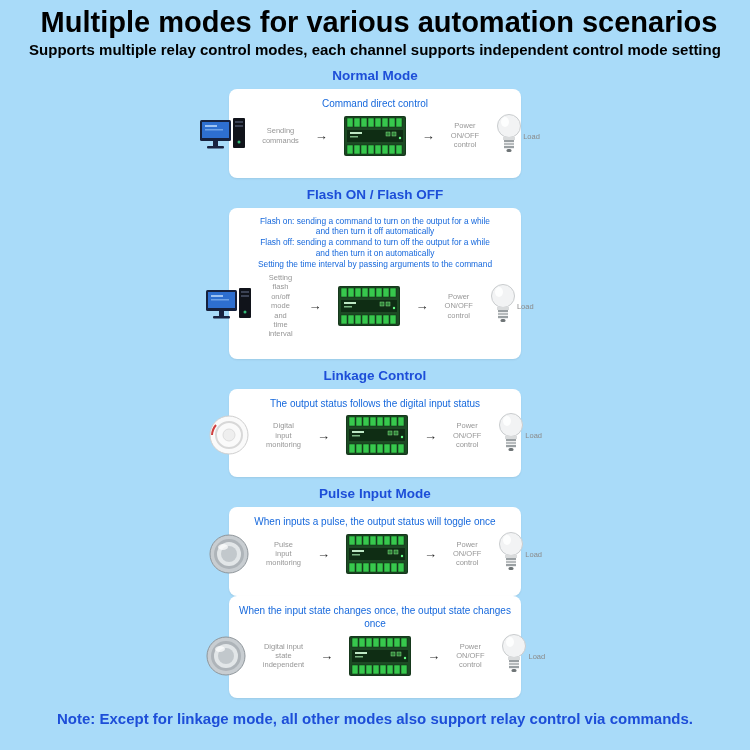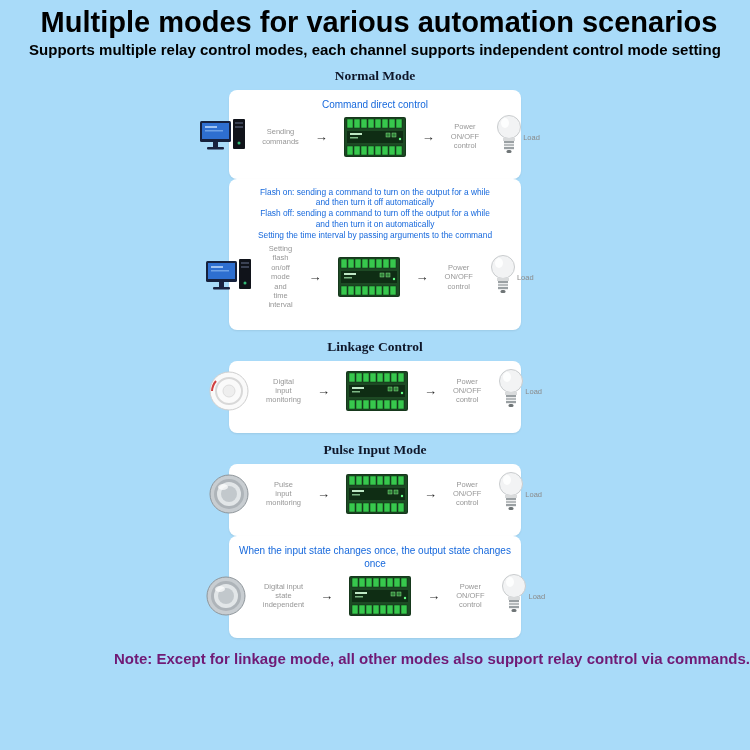--- a/index.html
+++ b/index.html
@@ -12,21 +12,21 @@
   .page-title {
     text-align: center; font-size: 29px; font-weight: bold;
     color: #000; margin: 6px 0 2px; padding-left: 8px;
   }
   .page-subtitle {
     text-align: center; font-size: 15px; font-weight: bold;
     color: #000; margin: 0 0 10px;
   }
   .section-title {
     text-align: center; font-size: 13.5px; font-weight: bold;
-    color: #0f172a; margin: 9px 0 6px; font-family: Liberation Serif, serif;
+    color: #1d4ed8; margin: 9px 0 6px;
   }
   .card {
     width: 292px; margin: 0 auto; background: #fff;
     border-radius: 8px; padding: 8px 6px 20px; box-sizing: border-box;
     box-shadow: 0 1px 2px rgba(0,0,0,0.08);
   }
   .card-desc {
     color: #1668dc; text-align: center; font-size: 10px;
     white-space: pre-line; margin: 0 0 3px; line-height: 1.35;
   }
@@ -38,21 +38,21 @@
     color: #979797; font-size: 7.5px; text-align: center;
     white-space: pre-line; max-width: 58px; line-height: 1.25;
   }
   .flow-label.right { max-width: 72px; }
   .arrow { color: #2b2b2b; font-size: 13px; font-weight: bold; line-height: 1; }
   .device { flex: none; display: flex; align-items: center; justify-content: center; }
   .device.computer { margin-left: -10px; }
   .bulb-wrap { display: flex; align-items: center; flex: none; }
   .load-label { color: #8a8a8a; font-size: 7.5px; margin-top: 1px; }
   .note {
-    color: #701a75; font-weight: bold; text-align: right;
+    color: #1d4ed8; font-weight: bold; text-align: center;
     font-size: 15px; margin-top: 12px;
   }
 </style>
 </head>
 <body>
 
 <h1 class="page-title">Multiple modes for various automation scenarios</h1>
 <div class="page-subtitle">Supports multiple relay control modes, each channel supports independent control mode setting</div>
 
 <div class="section">
@@ -122,20 +122,21 @@
             <rect x="11.5" y="35" width="5" height="3" rx="1.5" fill="#6f7577"></rect>
           </svg>
         </span>
         <span class="load-label">Load</span>
       </span>
     </div>
   </div>
 </div>
 
 <div class="section">
+  <div class="section-title">Flash ON / Flash OFF</div>
   <div class="card flash">
     <div class="card-desc">Flash on: sending a command to turn on the output for a while
 and then turn it off automatically
 Flash off: sending a command to turn off the output for a while
 and then turn it on automatically
 Setting the time interval by passing arguments to the command</div>
     <div class="flow">
       <span class="device computer">
         <svg width="46" height="36" viewBox="0 0 46 36">
           <rect x="0" y="2" width="31" height="21" rx="1.5" fill="#16213d"></rect>
@@ -201,20 +202,21 @@
         </span>
         <span class="load-label">Load</span>
       </span>
     </div>
   </div>
 </div>
 
 <div class="section">
   <div class="section-title">Linkage Control</div>
   <div class="card">
+    <div class="card-desc">The output status follows the digital input status</div>
     <div class="flow">
       <span class="device">
         <svg width="42" height="42" viewBox="0 0 42 42">
           <circle cx="21" cy="21" r="19" fill="#fafafa" stroke="#cfcfcf"></circle>
           <circle cx="21" cy="21" r="13" fill="none" stroke="#d8d8d8" stroke-width="2"></circle>
           <circle cx="21" cy="21" r="6" fill="#eeeeee" stroke="#dddddd"></circle>
           <path d="M4,21 a17,17 0 0 1 4,-10" stroke="#d04040" stroke-width="2" fill="none"></path>
         </svg>
       </span>
       <span class="flow-label">Digital input monitoring</span>
@@ -267,20 +269,21 @@
         </span>
         <span class="load-label">Load</span>
       </span>
     </div>
   </div>
 </div>
 
 <div class="section">
   <div class="section-title">Pulse Input Mode</div>
   <div class="card">
+    <div class="card-desc">When inputs a pulse, the output status will toggle once</div>
     <div class="flow">
       <span class="device">
         <svg width="42" height="42" viewBox="0 0 42 42">
           <circle cx="21" cy="21" r="19" fill="#c8cdd1" stroke="#8f969b"></circle>
           <circle cx="21" cy="21" r="15" fill="#aeb4b9"></circle>
           <circle cx="21" cy="21" r="12" fill="#e2e6e8"></circle>
           <circle cx="21" cy="21" r="8" fill="#c2c8cc"></circle>
           <ellipse cx="15" cy="14" rx="5" ry="3" fill="#ffffff" opacity="0.7"></ellipse>
         </svg>
       </span>

